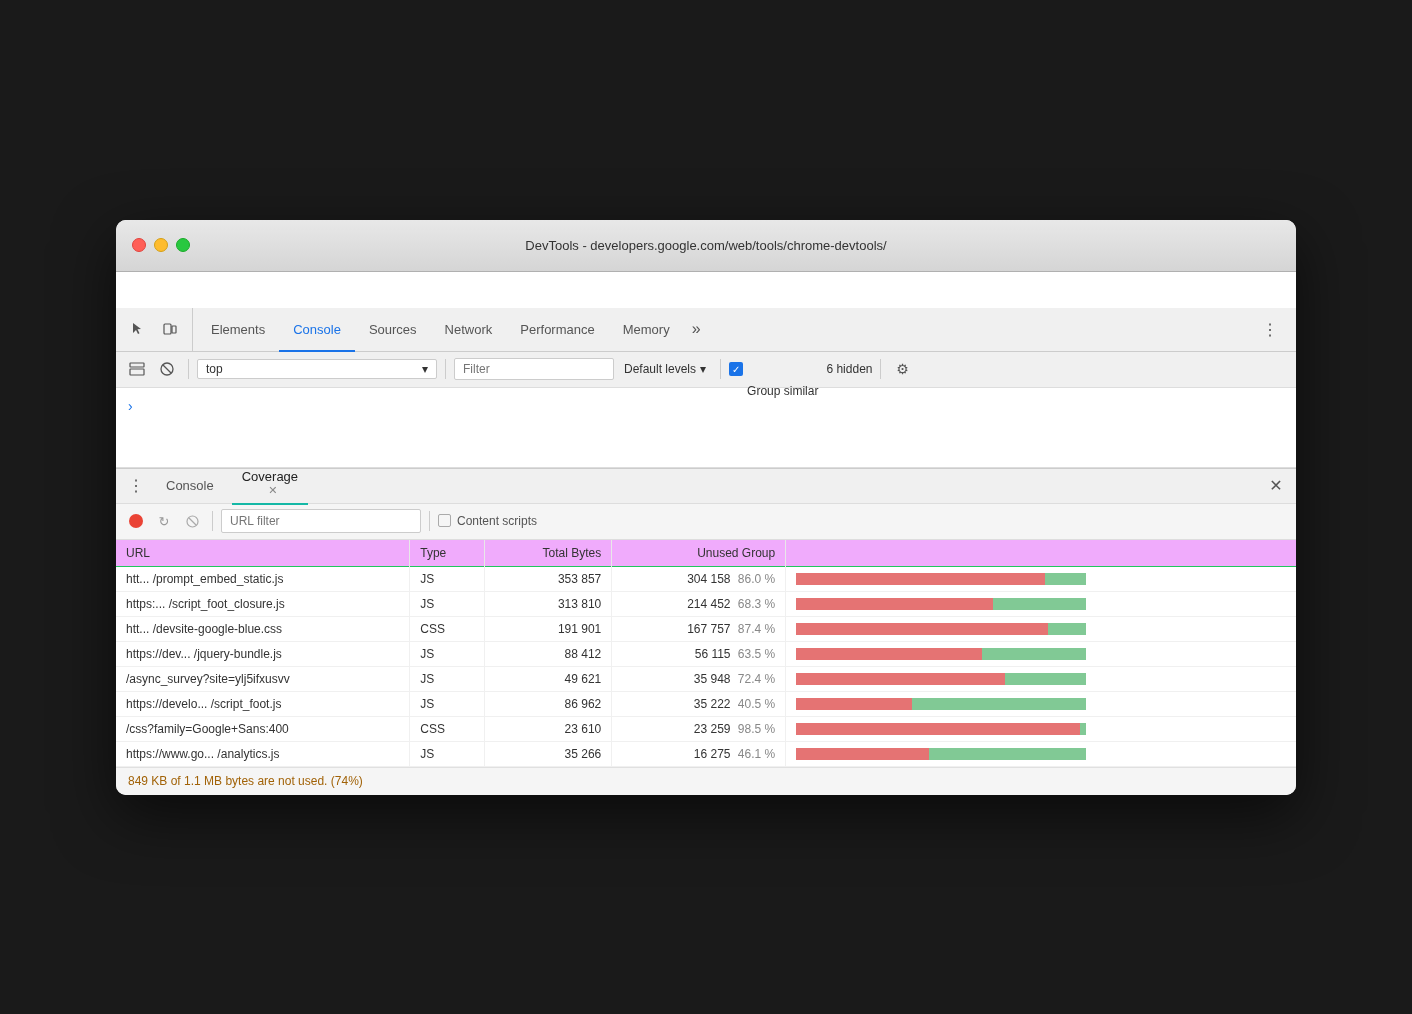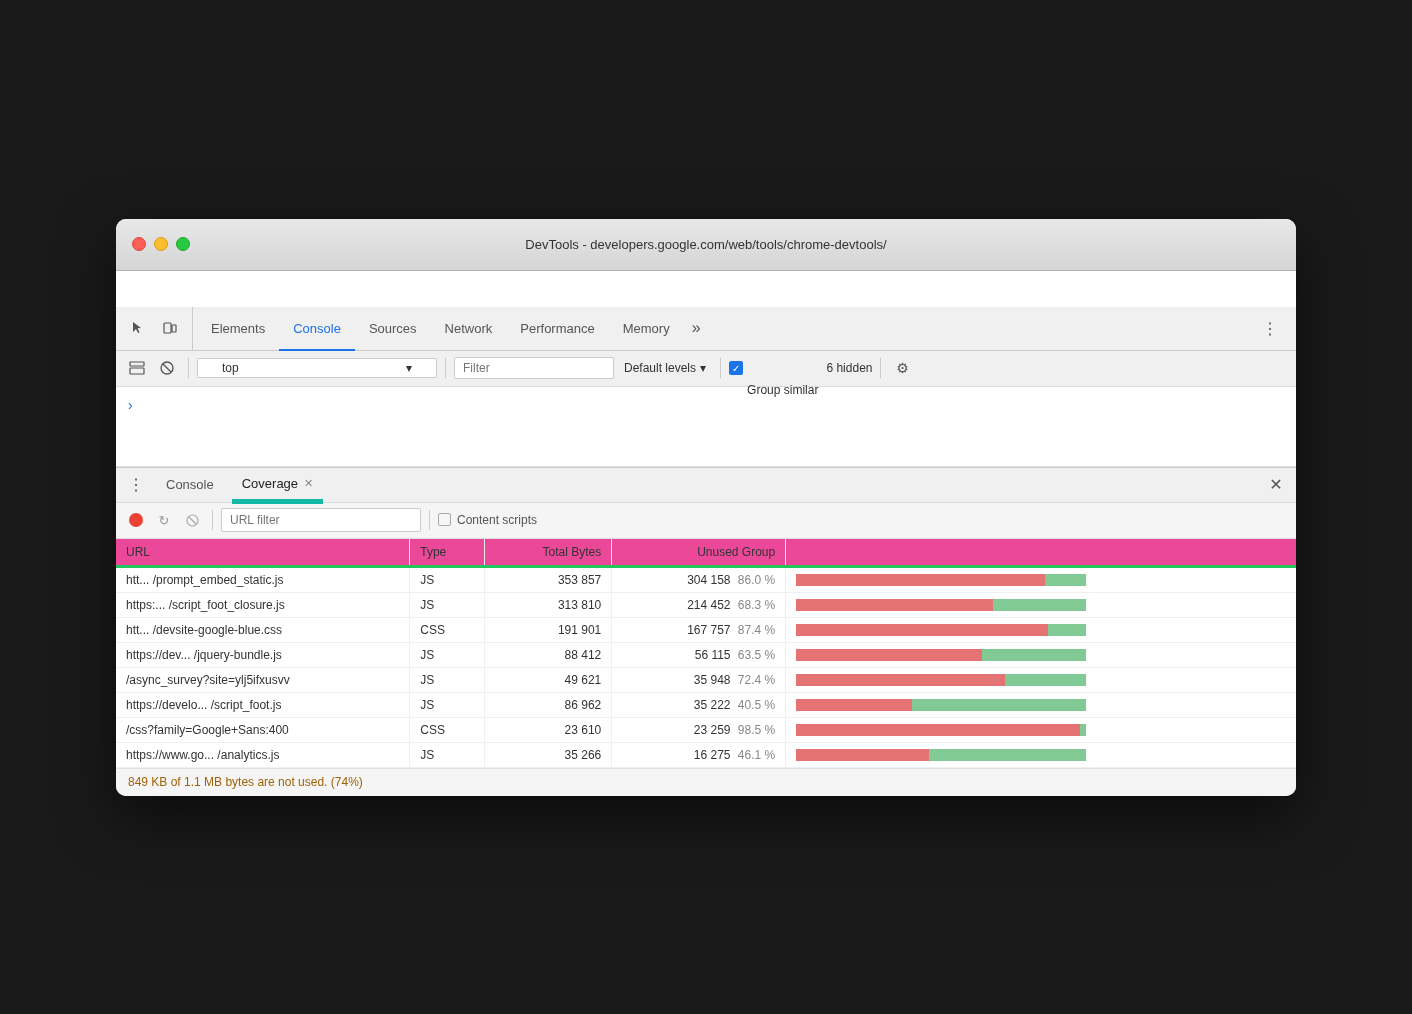--- a/index.html
+++ b/index.html
@@ -152,21 +152,21 @@
       width: 1px;
       height: 20px;
       background: #ccc;
       margin: 0 4px;
     }
     .top-selector {
       display: flex;
       background: white;
       border: 1px solid #ccc;
       border-radius: 2px;
-      padding: 2px 24px;
+      padding: 2px 8px;
       font-size: 12px;
       color: #333;
       cursor: pointer;
       min-width: 240px;
       justify-content: space-between;
     }
     .filter-input {
       background: white;
       border: 1px solid #ccc;
       border-radius: 2px;
@@ -260,21 +260,22 @@
       height: 36px;
       font-size: 13px;
       color: #555;
       cursor: pointer;
       border-bottom: 2px solid transparent;
       position: relative;
       top: 1px;
     }
     .panel-tab.active {
       color: #222;
-      border-bottom: 5px solid #14b8a6;
+      border-bottom: 2px solid #14b8a6;
+      flex-direction: column;
     }
     .panel-tab-close {
       margin-left: 6px;
       font-size: 11px;
       color: #888;
       cursor: pointer;
     }
     .panel-close-btn {
       margin-left: auto;
       width: 24px;
@@ -351,22 +352,22 @@
       border: 1px solid #aaa;
       border-radius: 2px;
     }
     
     .coverage-table {
       width: 100%;
       border-collapse: collapse;
       font-size: 12px;
     }
     .coverage-table thead tr {
-      background: #ec4899;
-      border-bottom: 3px solid #22c55e;
+      background: #f0abfc;
+      border-bottom: 1px solid #22c55e;
     }
     .coverage-table th {
       padding: 6px 10px;
       text-align: left;
       font-weight: normal;
       color: #333;
       font-size: 12px;
       border-right: 1px solid #e8e8e8;
     }
     .coverage-table th:last-child { border-right: none; }

